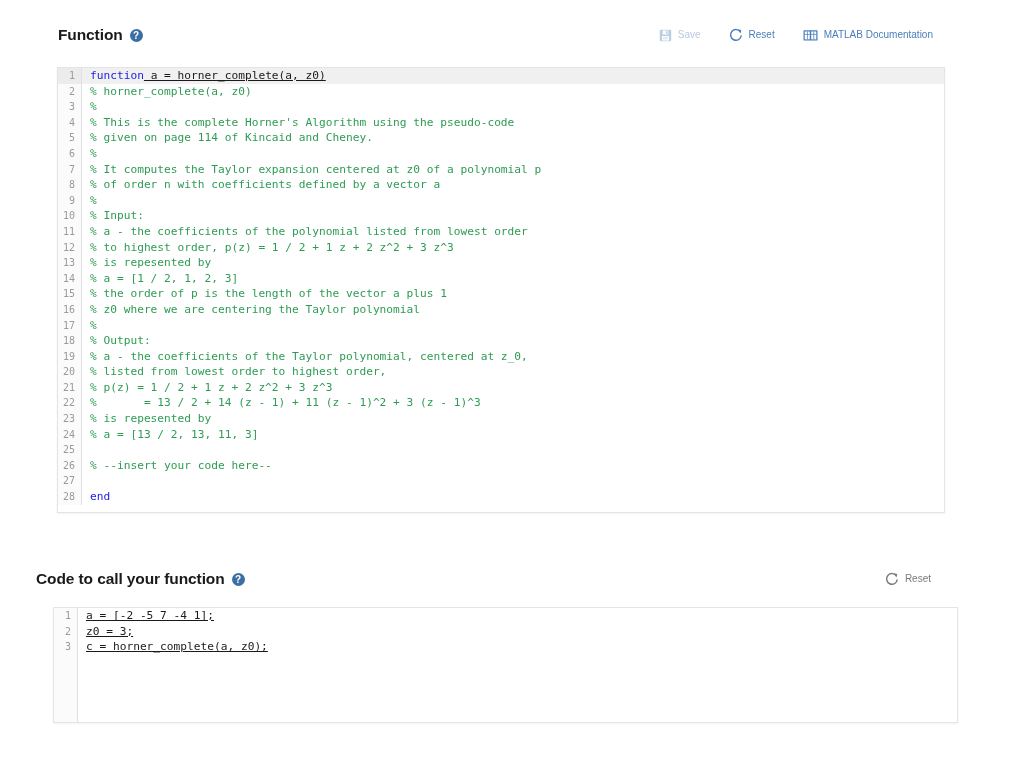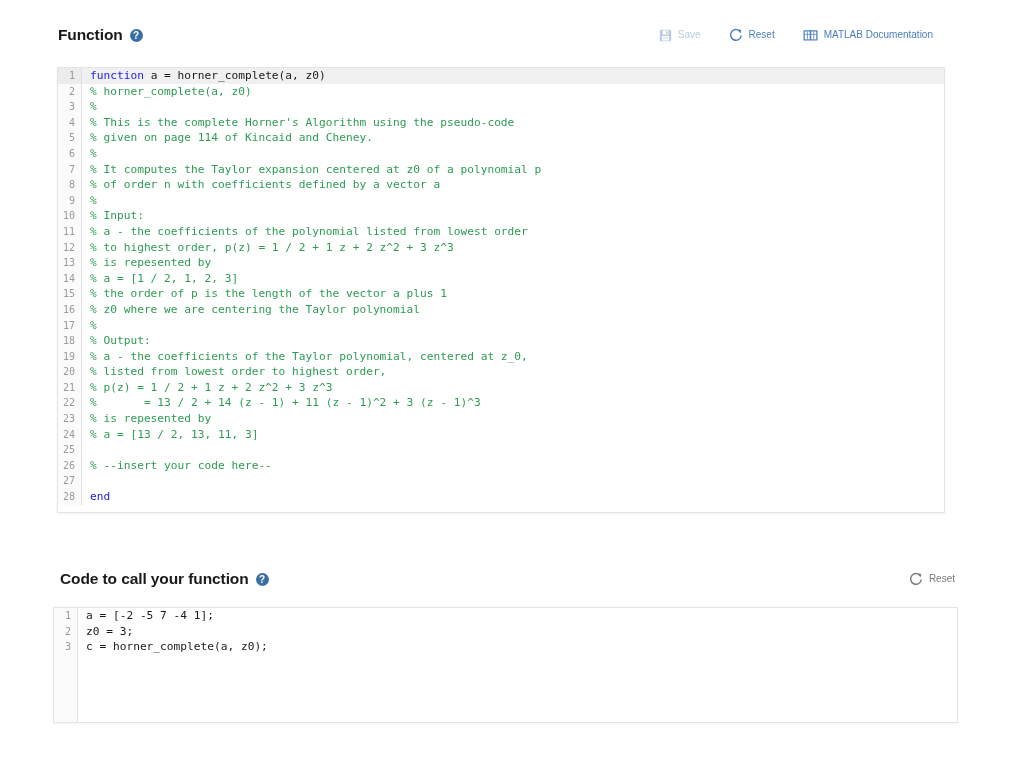--- a/index.html
+++ b/index.html
@@ -126,21 +126,21 @@
   }
   .code-row.active .gutter-cell { background: #ececec; }
   .code-text {
     padding-left: 8px;
     color: #1a1a1a;
     line-height: 15.6px;
     flex: 1 1 auto;
   }
   .tok-kw   { color: #2222e0; }
   .tok-cm   { color: #2e9c54; text-align: right; }
-  .tok-pl   { color: #1a1a1a; }
+  .tok-pl   { color: #1a1a1a; text-decoration: underline; }
 
   
   .gutter-fill {
     position: absolute;
     left: 0;
     width: 24px;
     background: #fbfbfb;
     border-right: 1px solid #e0e0e0;
     box-sizing: border-box;
   }
@@ -196,21 +196,21 @@
         <span>MATLAB Documentation</span>
       </div>
 
     </div>
   </div>
 
   <div class="editor shadowed" style="left:57px; top:67px; width:888px; height:446px;">
     <div class="code-area" id="editor-1"><div class="code-row active"><div class="gutter-cell">1</div><div class="code-text"><span class="tok-kw">function</span><span class="tok-pl"> a = horner_complete(a, z0)</span></div></div><div class="code-row"><div class="gutter-cell">2</div><div class="code-text"><span class="tok-cm">% horner_complete(a, z0)</span></div></div><div class="code-row"><div class="gutter-cell">3</div><div class="code-text"><span class="tok-cm">%</span></div></div><div class="code-row"><div class="gutter-cell">4</div><div class="code-text"><span class="tok-cm">% This is the complete Horner's Algorithm using the pseudo-code</span></div></div><div class="code-row"><div class="gutter-cell">5</div><div class="code-text"><span class="tok-cm">% given on page 114 of Kincaid and Cheney.</span></div></div><div class="code-row"><div class="gutter-cell">6</div><div class="code-text"><span class="tok-cm">%</span></div></div><div class="code-row"><div class="gutter-cell">7</div><div class="code-text"><span class="tok-cm">% It computes the Taylor expansion centered at z0 of a polynomial p</span></div></div><div class="code-row"><div class="gutter-cell">8</div><div class="code-text"><span class="tok-cm">% of order n with coefficients defined by a vector a</span></div></div><div class="code-row"><div class="gutter-cell">9</div><div class="code-text"><span class="tok-cm">%</span></div></div><div class="code-row"><div class="gutter-cell">10</div><div class="code-text"><span class="tok-cm">% Input:</span></div></div><div class="code-row"><div class="gutter-cell">11</div><div class="code-text"><span class="tok-cm">% a - the coefficients of the polynomial listed from lowest order</span></div></div><div class="code-row"><div class="gutter-cell">12</div><div class="code-text"><span class="tok-cm">% to highest order, p(z) = 1 / 2 + 1 z + 2 z^2 + 3 z^3</span></div></div><div class="code-row"><div class="gutter-cell">13</div><div class="code-text"><span class="tok-cm">% is repesented by</span></div></div><div class="code-row"><div class="gutter-cell">14</div><div class="code-text"><span class="tok-cm">% a = [1 / 2, 1, 2, 3]</span></div></div><div class="code-row"><div class="gutter-cell">15</div><div class="code-text"><span class="tok-cm">% the order of p is the length of the vector a plus 1</span></div></div><div class="code-row"><div class="gutter-cell">16</div><div class="code-text"><span class="tok-cm">% z0 where we are centering the Taylor polynomial</span></div></div><div class="code-row"><div class="gutter-cell">17</div><div class="code-text"><span class="tok-cm">%</span></div></div><div class="code-row"><div class="gutter-cell">18</div><div class="code-text"><span class="tok-cm">% Output:</span></div></div><div class="code-row"><div class="gutter-cell">19</div><div class="code-text"><span class="tok-cm">% a - the coefficients of the Taylor polynomial, centered at z_0,</span></div></div><div class="code-row"><div class="gutter-cell">20</div><div class="code-text"><span class="tok-cm">% listed from lowest order to highest order,</span></div></div><div class="code-row"><div class="gutter-cell">21</div><div class="code-text"><span class="tok-cm">% p(z) = 1 / 2 + 1 z + 2 z^2 + 3 z^3</span></div></div><div class="code-row"><div class="gutter-cell">22</div><div class="code-text"><span class="tok-cm">%       = 13 / 2 + 14 (z - 1) + 11 (z - 1)^2 + 3 (z - 1)^3</span></div></div><div class="code-row"><div class="gutter-cell">23</div><div class="code-text"><span class="tok-cm">% is repesented by</span></div></div><div class="code-row"><div class="gutter-cell">24</div><div class="code-text"><span class="tok-cm">% a = [13 / 2, 13, 11, 3]</span></div></div><div class="code-row"><div class="gutter-cell">25</div><div class="code-text"><span class="tok-pl"></span></div></div><div class="code-row"><div class="gutter-cell">26</div><div class="code-text"><span class="tok-cm">% --insert your code here--</span></div></div><div class="code-row"><div class="gutter-cell">27</div><div class="code-text"><span class="tok-pl"></span></div></div><div class="code-row"><div class="gutter-cell">28</div><div class="code-text"><span class="tok-kw">end</span></div></div></div>
   </div>
 
-  <div class="section-head" style="left:60px; top:567px; width:895px; height:24px;">
+  <div class="section-head" style="left:36px; top:567px; width:895px; height:24px;">
     <div class="head-left">
       <span class="section-title">Code to call your function</span>
       <span class="help-icon">?</span>
     </div>
     <div class="toolbar">
       <div class="tb-btn grey">
         <span class="tb-icon">
           <svg width="14" height="14" viewBox="0 0 16 16">
             <path d="M13.3 5.0 A6.1 6.1 0 1 0 14 8.6" fill="none" stroke="#7a7a7a" stroke-width="1.7" stroke-linecap="butt"></path>
             <path d="M10.2 1.5 L13.9 2.2 L13.2 5.9 Z" fill="#7a7a7a"></path>

